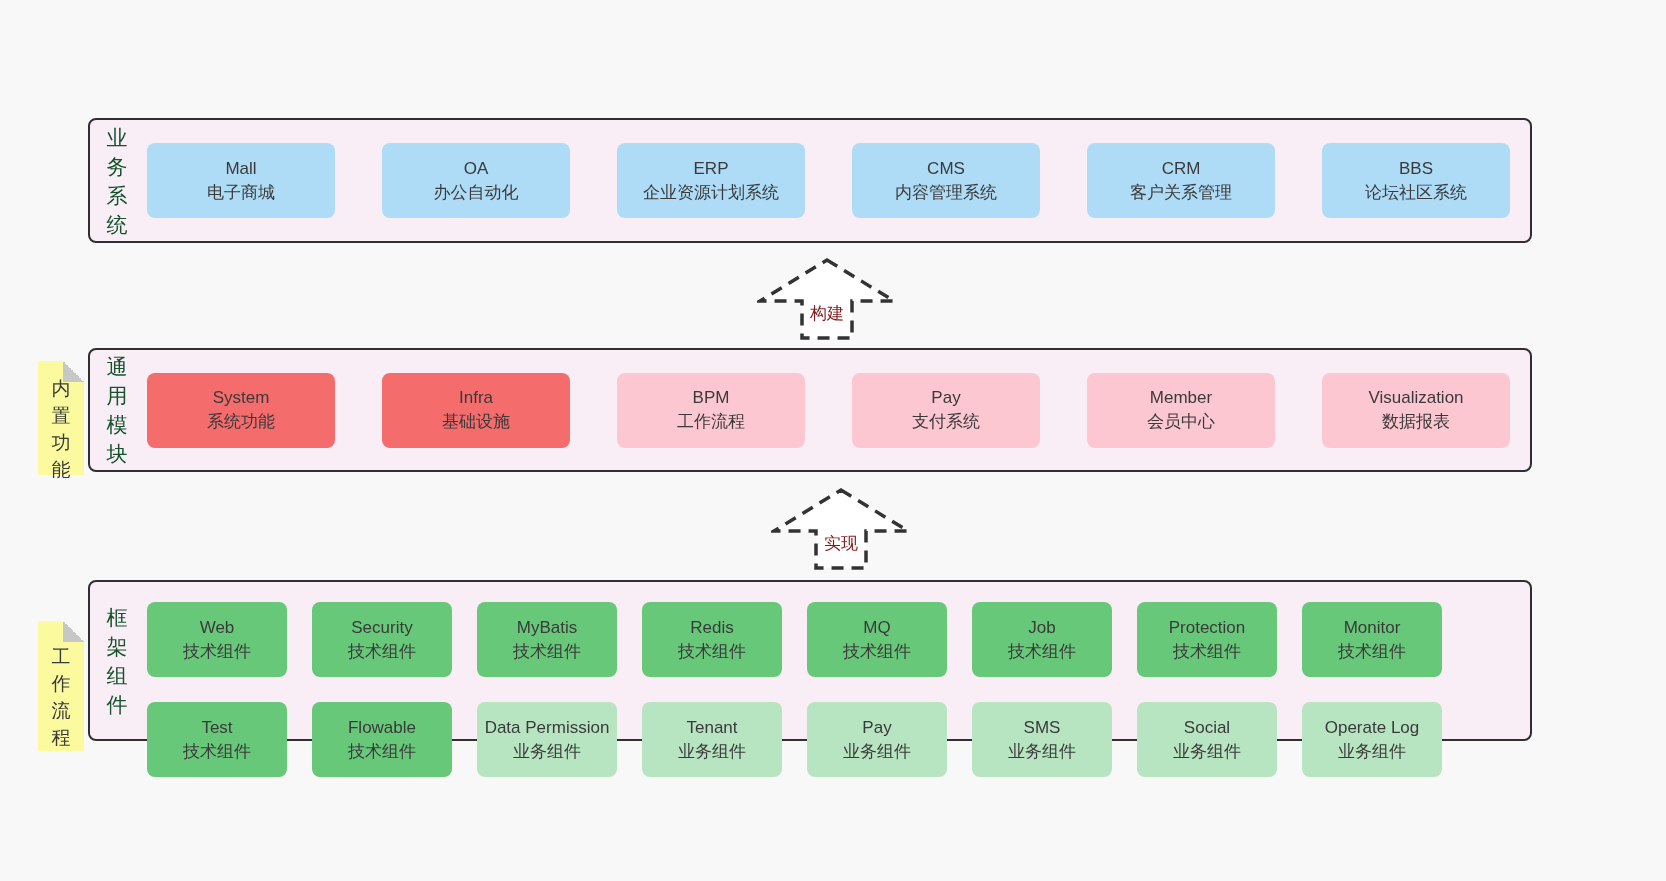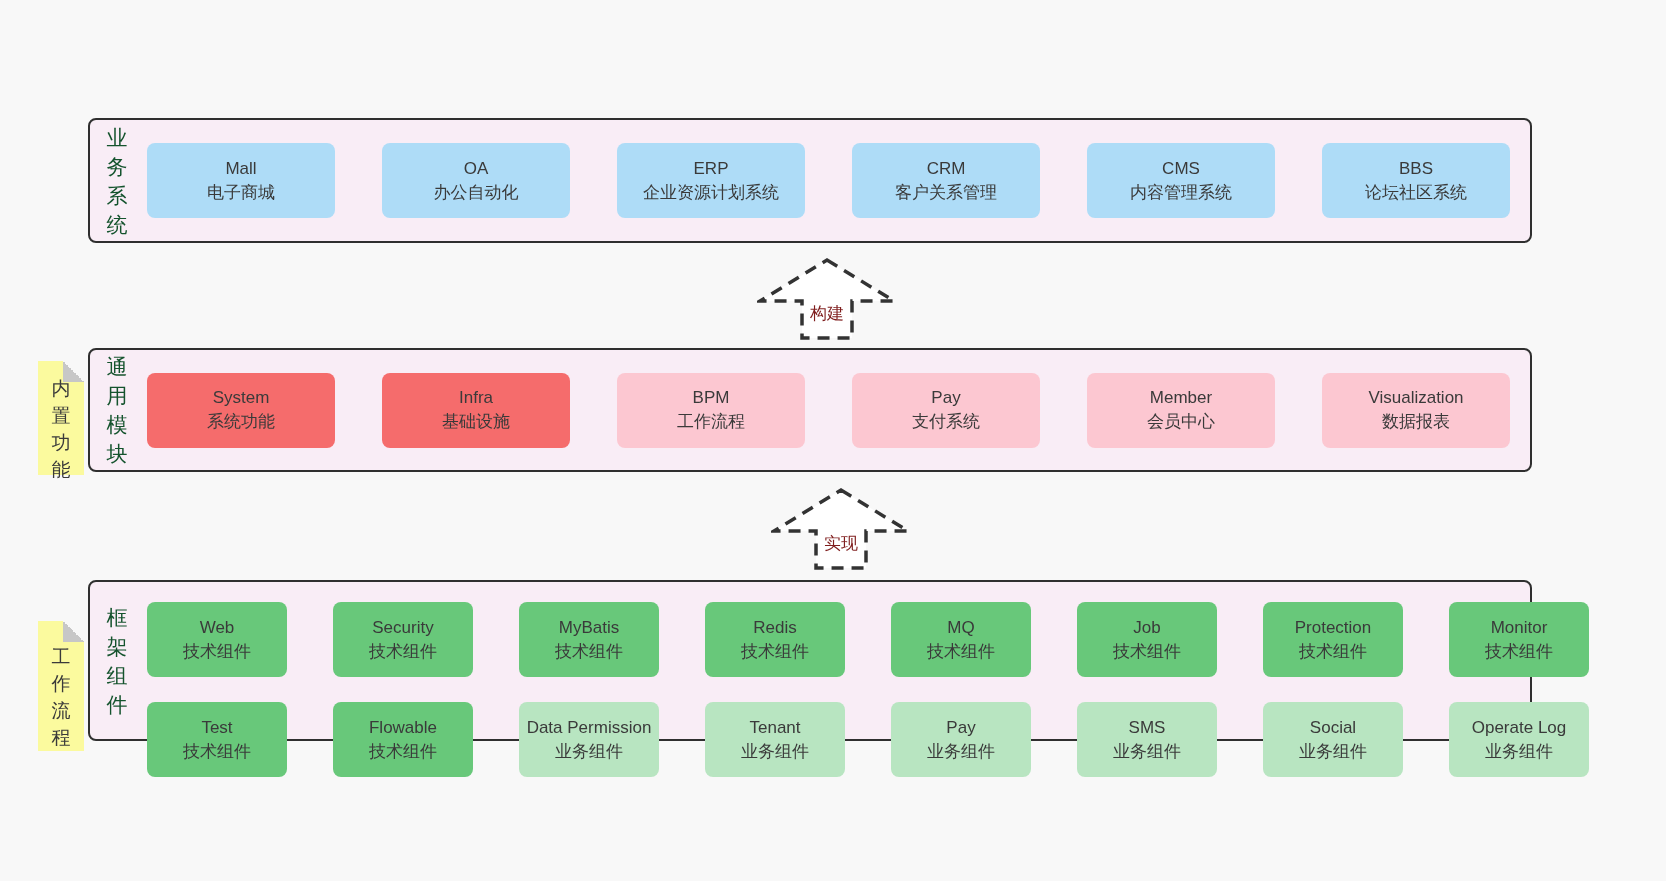--- a/index.html
+++ b/index.html
@@ -5,21 +5,21 @@
   html,body{margin:0;padding:0;background:#f8f8f8;font-family:"Liberation Sans","DejaVu Sans",sans-serif;}
   .canvas{position:relative;width:1666px;height:881px;background:#f8f8f8;overflow:hidden;color:#3d3d3d;}
 
   
   .panel{position:absolute;left:88px;width:1444px;background:#f9edf6;border:2px solid #2f2f2f;border-radius:8px;box-sizing:border-box;}
   .vlabel{position:absolute;left:15px;top:50%;transform:translateY(-50%);width:24px;font-size:21px;line-height:29px;letter-spacing:0;word-break:break-all;text-align:center;color:#14532d;}
 
   .boxrow{position:absolute;left:57px;top:0;height:100%;display:flex;align-items:center;gap:47px;}
   .boxrow6 .box{width:188px;}
   .grid8{position:absolute;left:57px;top:20px;display:flex;flex-direction:column;gap:25px;}
-  .grid8 .row{display:flex;gap:46px;}
+  .grid8 .row{display:flex;gap:25px;}
   .grid8 .box{width:140px;}
 
   .box{height:75px;border-radius:8px;display:flex;flex-direction:column;align-items:center;justify-content:center;text-align:center;font-size:17px;line-height:24px;color:#3a3a3a;}
   .box .t,.box .s{width:100%;}
   .blue{background:#aedcf7;}
   .red{background:#f56c6c;}
   .pink{background:#fcc7d1;}
   .green{background:#68c87a;}
   .green-light{background:#b8e5c1;}
 
@@ -47,26 +47,26 @@
       </div>
       <div class="box blue">
         <div class="t">OA</div>
         <div class="s">办公自动化</div>
       </div>
       <div class="box blue">
         <div class="t">ERP</div>
         <div class="s">企业资源计划系统</div>
       </div>
       <div class="box blue">
+        <div class="t">CMS</div>
+        <div class="s">内容管理系统</div>
+      </div>
+      <div class="box blue">
         <div class="t">CRM</div>
         <div class="s">客户关系管理</div>
-      </div>
-      <div class="box blue">
-        <div class="t">CMS</div>
-        <div class="s">内容管理系统</div>
       </div>
       <div class="box blue">
         <div class="t">BBS</div>
         <div class="s">论坛社区系统</div>
       </div>
     </div>
   </section>
 
   <div class="arrow" style="left:757px;top:257px;">
     <svg width="140" height="84" viewBox="0 0 140 84">

